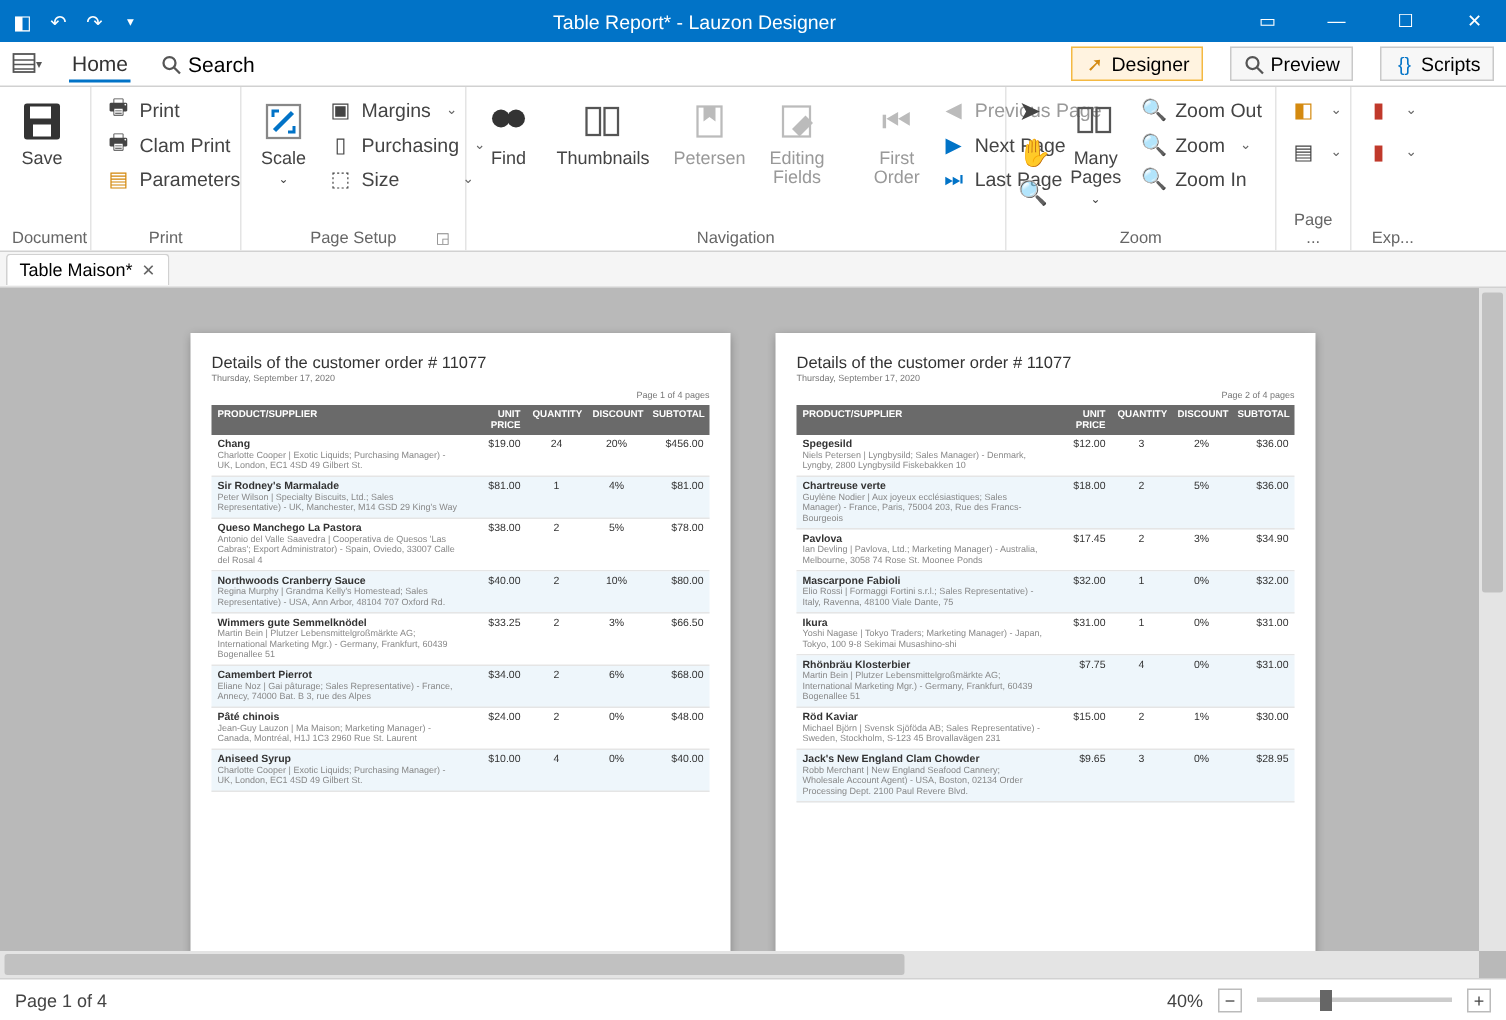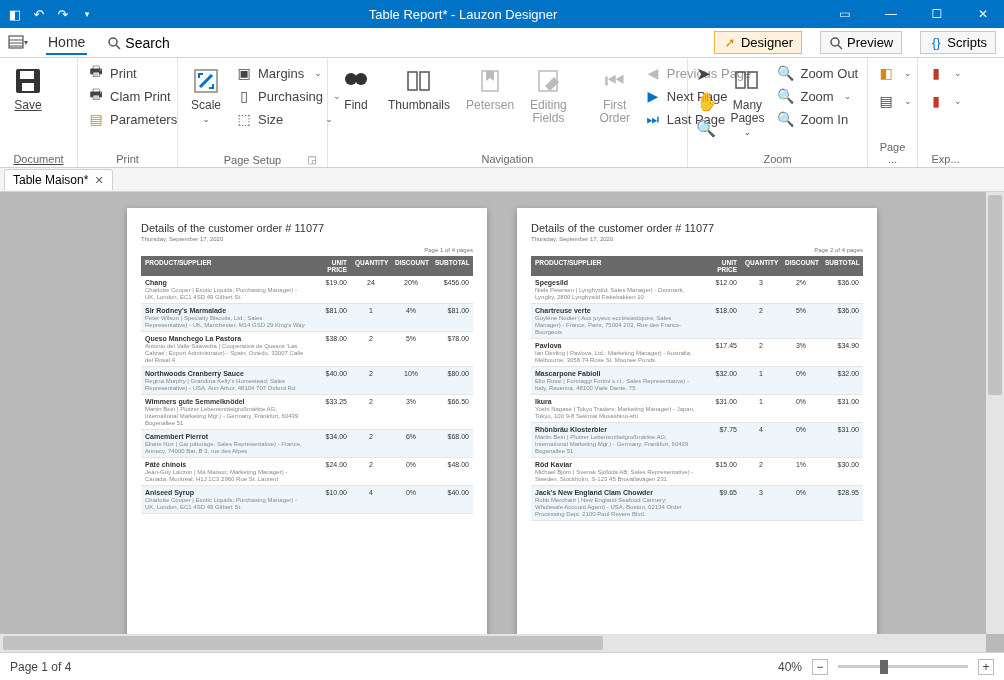--- a/index.html
+++ b/index.html
@@ -33,21 +33,21 @@
 .hbtn .smico { width: 16px; height: 16px; display:flex; align-items:center; justify-content:center; font-size:14px;}
 .hbtn .arr { font-size: 9px; color: #666; margin-left: 4px;}
 .dim { color: #999; }
 .dlaunch { font-size:10px; color:#888; align-self:flex-end; margin-top:-12px; padding-right:2px;}
 
 .tabbar { height: 24px; background: #f5f5f5; border-bottom: 1px solid #d1d1d1; display: flex; align-items: center; padding-left: 4px; font-size: 12px; }
 .doctab { background: #fff; border: 1px solid #d1d1d1; border-bottom: none; padding: 3px 8px; display: flex; align-items: center; gap: 6px; border-radius: 3px 3px 0 0;}
 .doctab .x { font-size: 11px; color: #666; cursor:pointer; }
 
 .workspace { position: absolute; top: 192px; bottom: 28px; left: 0; right: 0; background: #b9b9b9; overflow: hidden; }
-.wsinner { position:absolute; inset:0; background:#b9b9b9; display:flex; gap:30px; justify-content:center; padding-top:16px;}
+.wsinner { position:absolute; inset:0; background:#b9b9b9; display:flex; gap:30px; justify-content:center; padding-top:16px;align-items:flex-end;}
 .page { width: 360px; height: 430px; background: #fff; box-shadow: 0 2px 6px rgba(0,0,0,0.3); padding: 14px 14px; font-size: 7px; color: #333; }
 .page-title { font-size: 11px; font-weight: 500; margin-bottom: 2px; }
 .page-date { font-size: 6px; color: #777; margin-bottom: 5px; }
 .page-pg { text-align: right; font-size: 6px; color: #777; margin-bottom: 3px; }
 .thead { background: #6a6a6a; color: #fff; display: flex; font-weight: 600; font-size: 6.5px; }
 .thead div, .trow div { padding: 3px 4px; }
 .c1 { flex: 4; }
 .c2 { width: 42px; text-align: right; }
 .c3 { width: 40px; text-align: center; }
 .c4 { width: 40px; text-align: center; }
@@ -123,21 +123,21 @@
     </span>
     <span>Preview</span>
   </span>
   <span class="right-tab">
     <span class="ico" style="color:#0173c7;">{}</span>
     <span>Scripts</span>
   </span>
 </div>
 
 <div class="ribbon">
-  <div class="ribbon-group" style="width:78px;text-decoration:underline;">
+  <div class="ribbon-group" style="width:61px;">
     <div class="rg-body">
       <div class="vbtn">
         <span class="bigico">
           <svg width="30" height="30">
               <rect x="3" y="3" width="24" height="24" fill="#333" rx="2"></rect>
               <rect x="7" y="5" width="14" height="8" fill="#fff"></rect>
               <rect x="9" y="17" width="12" height="8" fill="#fff"></rect>
             </svg>
         </span>
         <span class="lbl">Save</span>

